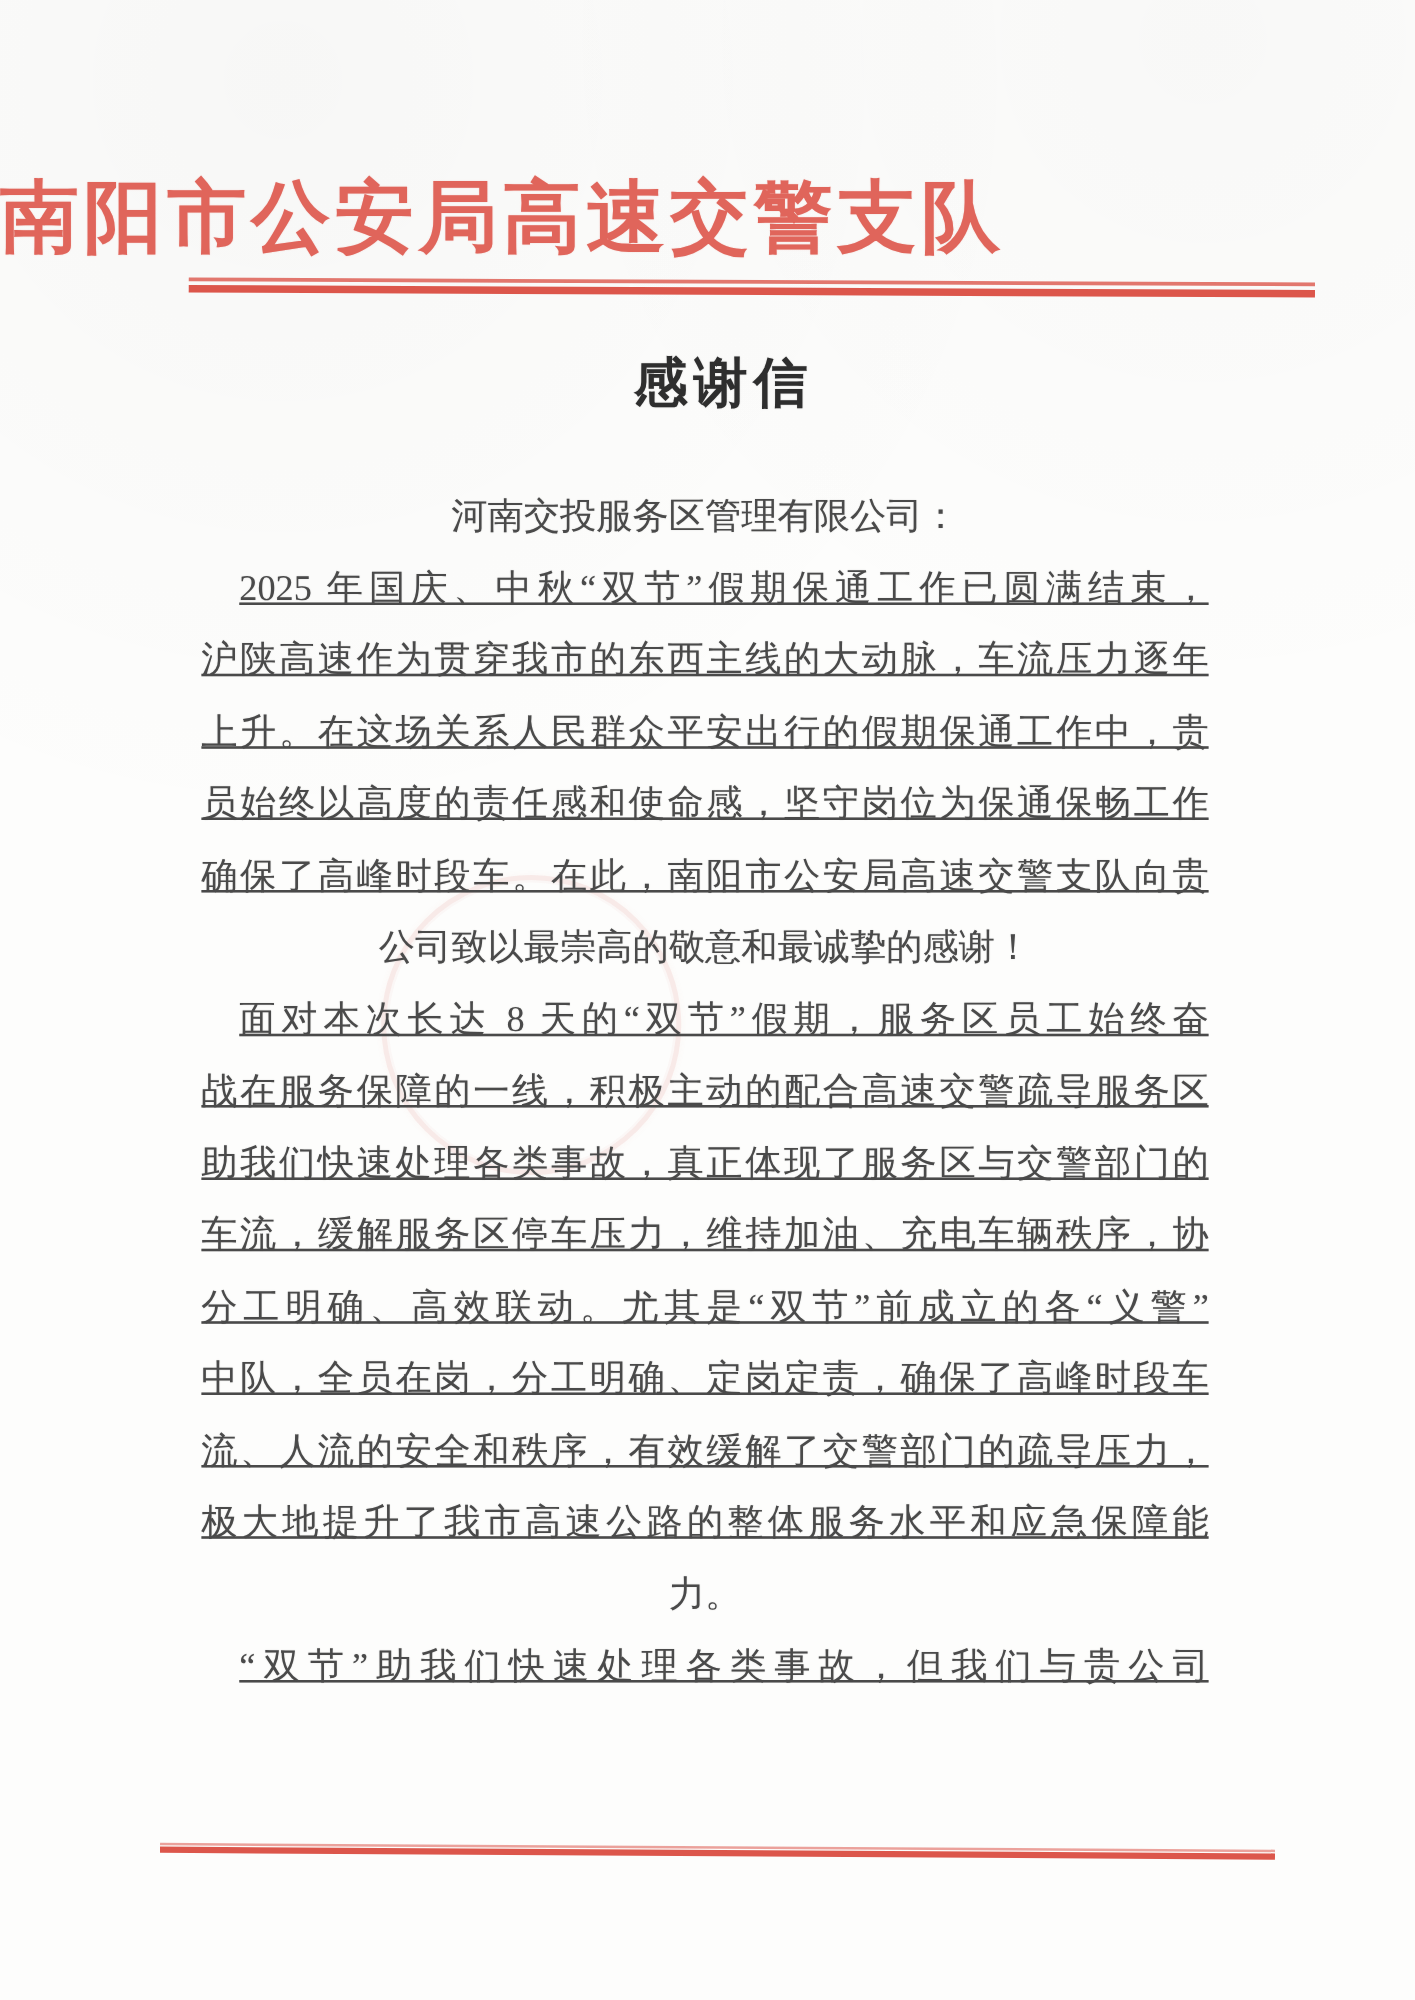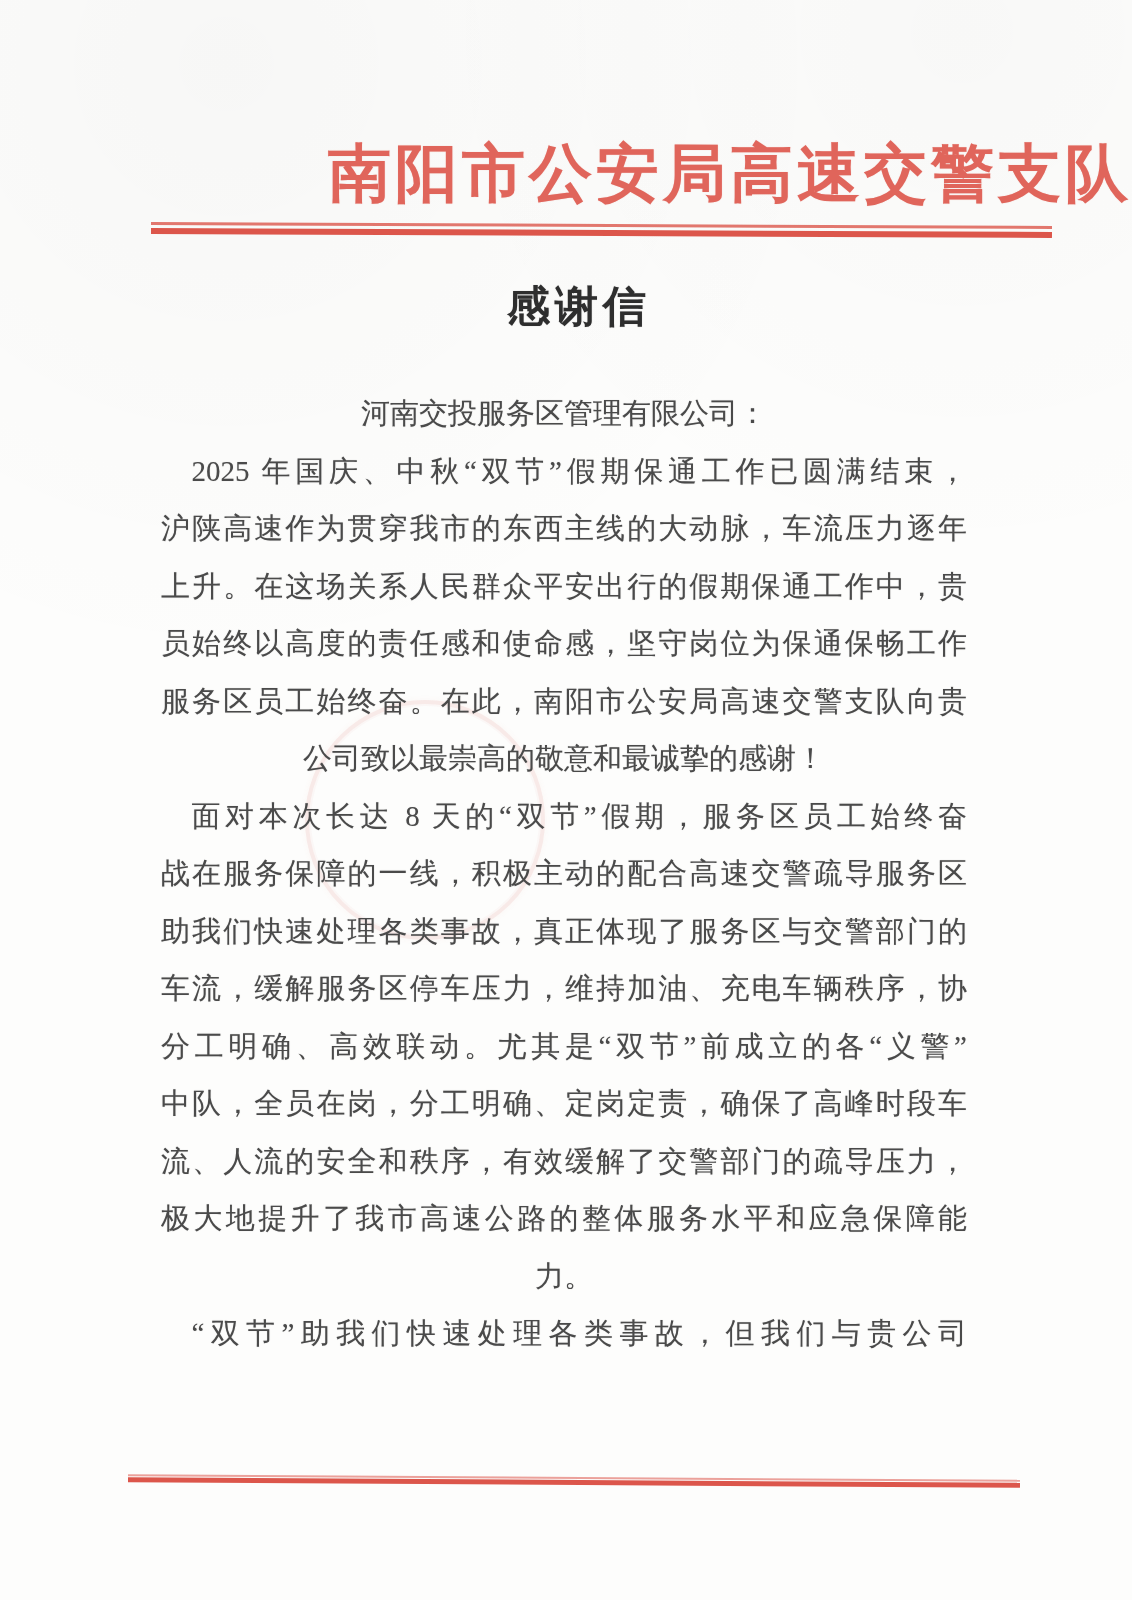--- a/index.html
+++ b/index.html
@@ -20,21 +20,21 @@
     background:
       radial-gradient(circle at 20% 4%, rgba(0,0,0,0.025), transparent 35%),
       radial-gradient(circle at 85% 2%, rgba(0,0,0,0.02), transparent 30%),
       #fdfdfc;
   }
   .letterhead-title {
     position: absolute;
     top: 132px;
     left: 0;
     width: 100%;
-    text-align: right;
+    text-align: left;
     font-size: 63px;
     font-weight: bold;
     color: var(--red-title, #e0655b);
     letter-spacing: 4px;
     line-height: 1.35;
     text-shadow: 0 0 1px rgba(224,101,91,0.4);
     white-space: nowrap;
   }
   .rule { position: absolute; }
   .rule-top {
@@ -78,20 +78,21 @@
     height: 57.5px;
     line-height: 57.5px;
     white-space: nowrap;
     text-align: center;
   }
   .line.fill {
     white-space: normal;
     text-align: justify;
     text-align-last: justify;
     overflow: hidden;
+    text-decoration: underline;
   }
   .line.indent { text-indent: 1.05em; }
   .stamp-ghost {
     position: absolute;
     left: 305px;
     top: 700px;
     width: 232px;
     height: 232px;
     border-radius: 50%;
     border: 4px solid rgba(213,110,100,0.13);
@@ -115,21 +116,21 @@
   <div class="heading">感谢信</div>
 
   <div class="stamp-ghost"></div>
 
   <div class="body">
       <div class="line">河南交投服务区管理有限公司：</div>
       <div class="line indent fill">2025 年国庆、中秋“双节”假期保通工作已圆满结束，</div>
       <div class="line fill">沪陕高速作为贯穿我市的东西主线的大动脉，车流压力逐年</div>
       <div class="line fill">上升。在这场关系人民群众平安出行的假期保通工作中，贵</div>
       <div class="line fill">员始终以高度的责任感和使命感，坚守岗位为保通保畅工作</div>
-      <div class="line fill">服务区员工始终奋。在此，南阳市公安局高速交警支队向贵</div>
+      <div class="line fill">确保了高峰时段车。在此，南阳市公安局高速交警支队向贵</div>
       <div class="line">公司致以最崇高的敬意和最诚挚的感谢！</div>
       <div class="line indent fill">面对本次长达 8 天的“双节”假期，服务区员工始终奋</div>
       <div class="line fill">战在服务保障的一线，积极主动的配合高速交警疏导服务区</div>
       <div class="line fill">助我们快速处理各类事故，真正体现了服务区与交警部门的</div>
       <div class="line fill">车流，缓解服务区停车压力，维持加油、充电车辆秩序，协</div>
       <div class="line fill">分工明确、高效联动。尤其是“双节”前成立的各“义警”</div>
       <div class="line fill">中队，全员在岗，分工明确、定岗定责，确保了高峰时段车</div>
       <div class="line fill">流、人流的安全和秩序，有效缓解了交警部门的疏导压力，</div>
       <div class="line fill">极大地提升了我市高速公路的整体服务水平和应急保障能</div>
       <div class="line">力。</div>

